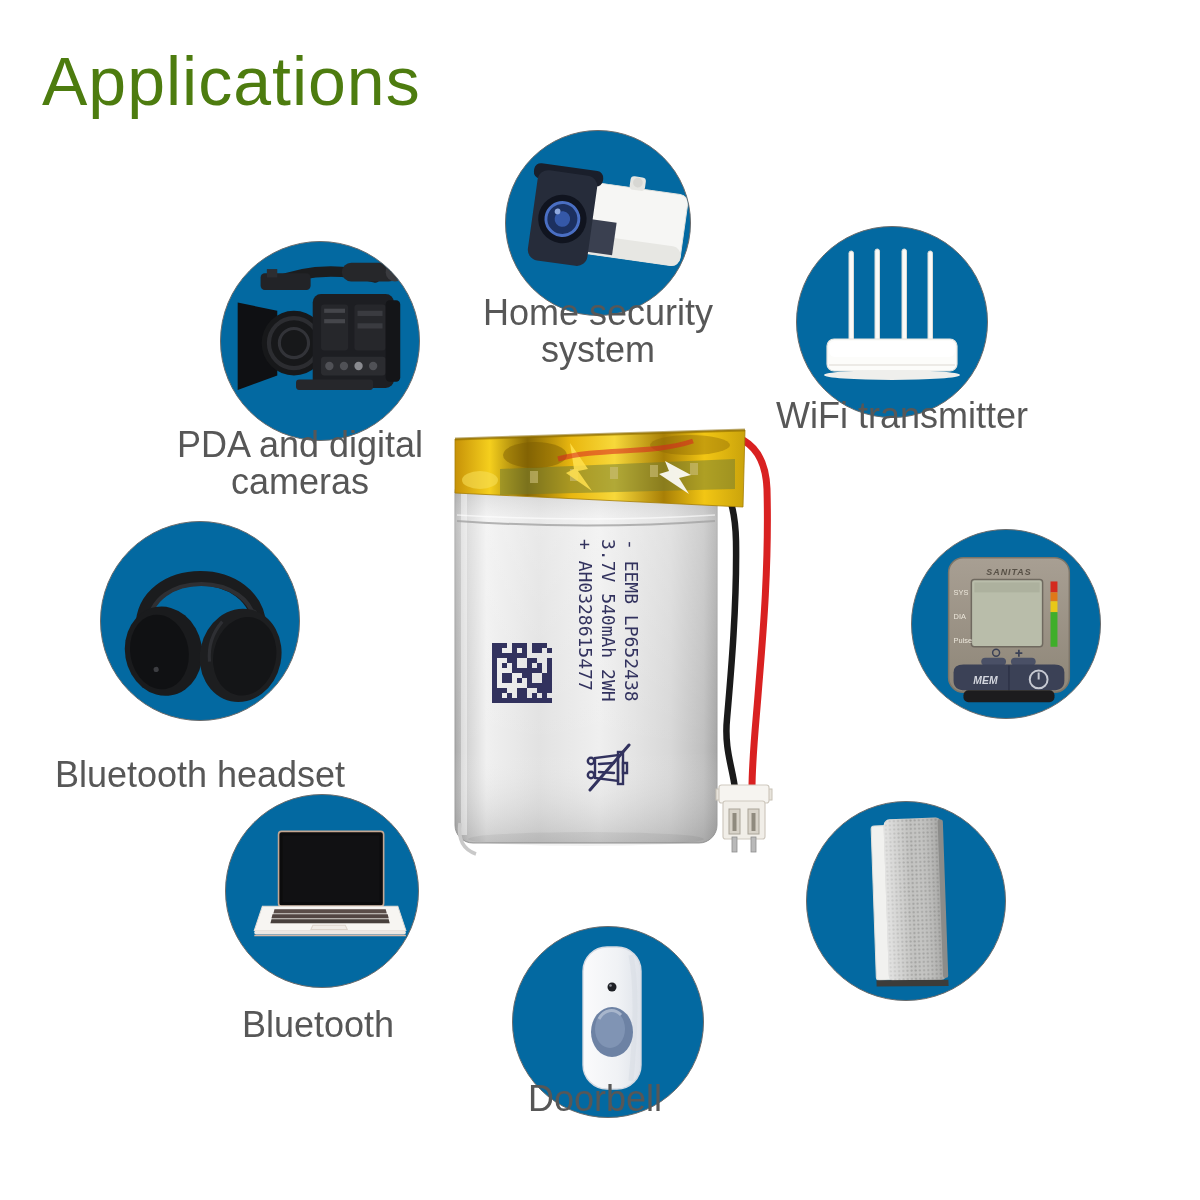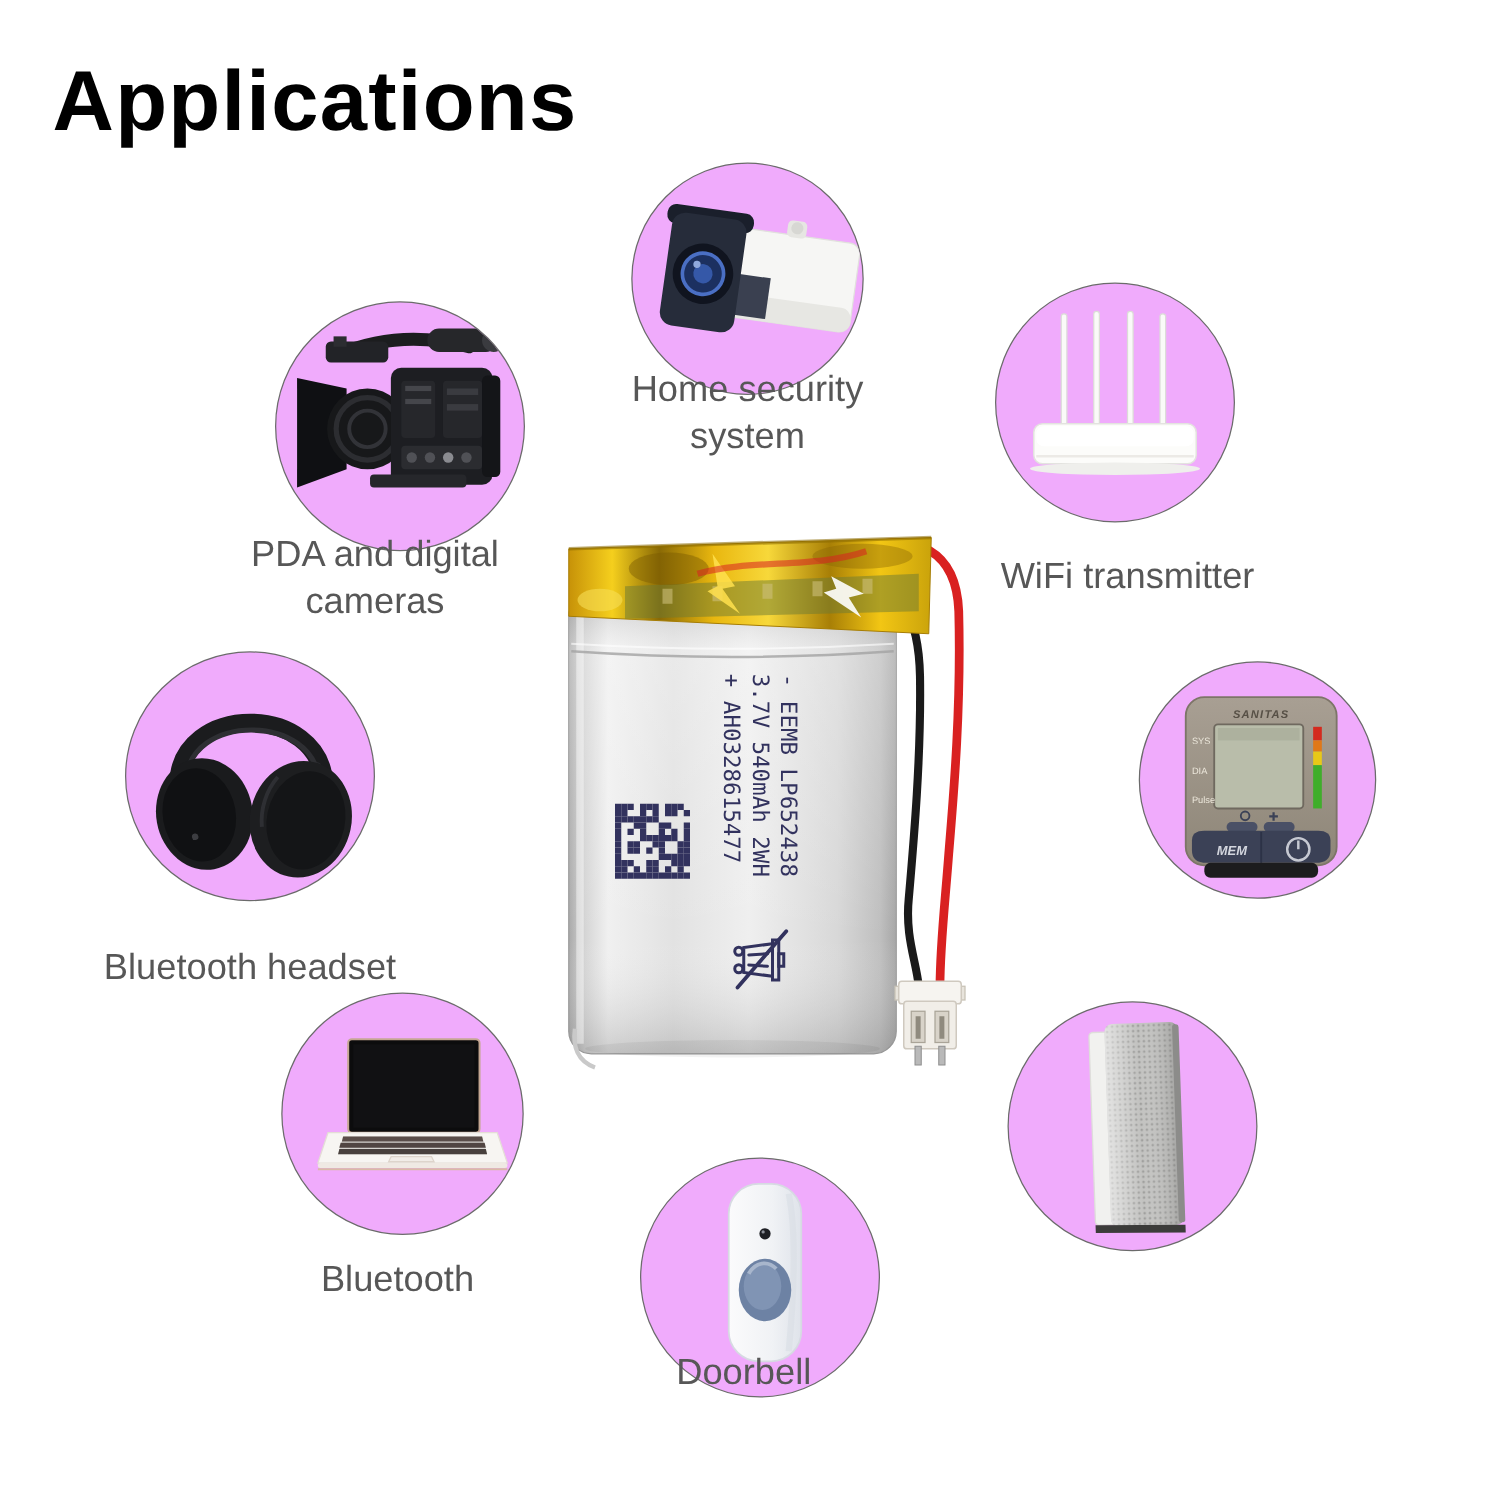--- a/index.html
+++ b/index.html
@@ -1,21 +1,21 @@
 <!DOCTYPE html>
 <html><head>
 <meta charset="utf-8">
 <style>
   html,body{margin:0;padding:0;background:#ffffff;}
   #canvas{position:relative;width:1200px;height:1200px;background:#ffffff;overflow:hidden;
           font-family:"Liberation Sans", sans-serif;}
-  .title{position:absolute;left:42px;top:42px;font-size:68px;font-weight:700;color:#000000;letter-spacing:1px;}
-  .circle{position:absolute;border:1.6px solid #6b6b6b;border-radius:50%;background:#f0abfc;overflow:hidden;box-sizing:border-box;}
+  .title{position:absolute;left:42px;top:42px;font-size:68px;font-weight:400;color:#4d7c0f;letter-spacing:1px;}
+  .circle{position:absolute;border:1.6px solid #6b6b6b;border-radius:50%;background:#0369a1;overflow:hidden;box-sizing:border-box;}
   .circle svg{display:block;width:100%;height:100%;}
-  .caption{position:absolute;font-size:29px;line-height:37px;color:#575757;text-align:center;white-space:pre-line;}
+  .caption{position:absolute;font-size:36px;line-height:37px;color:#575757;text-align:center;white-space:pre-line;}
   .battery{position:absolute;left:440px;top:425px;width:360px;height:440px;}
   .battery svg{display:block;width:100%;height:100%;}
 </style>
 </head>
 <body>
 
 <div id="canvas">
 
   <div class="title">Applications</div>
 
@@ -76,21 +76,21 @@
         <rect x="78" y="22" width="4.5" height="96" rx="2.2" fill="#fafaf8" stroke="#dcdcd8" stroke-width="1"></rect>
         <rect x="105" y="22" width="4.5" height="96" rx="2.2" fill="#fafaf8" stroke="#dcdcd8" stroke-width="1"></rect>
         <rect x="131" y="24" width="4.5" height="94" rx="2.2" fill="#fafaf8" stroke="#dcdcd8" stroke-width="1"></rect>
       </g>
       <rect x="30" y="112" width="130" height="32" rx="7" fill="#fcfcfa" stroke="#e3e3df" stroke-width="1.2"></rect>
       <rect x="32" y="114" width="126" height="16" rx="6" fill="#ffffff"></rect>
       <line x1="32" y1="138" x2="158" y2="138" stroke="#eceae6" stroke-width="2"></line>
       <ellipse cx="95" cy="148" rx="68" ry="5" fill="#efefec"></ellipse>
     </svg>
   </div>
-  <div class="caption" style="left:742px;top:443px;width:320px;">WiFi transmitter</div>
+  <div class="caption" style="left:742px;top:397px;width:320px;">WiFi transmitter</div>
 
   <div class="circle" style="left:100px;top:521px;width:200px;height:200px;">
     <svg viewBox="0 0 190 190">
       <path d="M40 102 C40 38 150 38 152 102" stroke="#1b1c1e" stroke-width="14" fill="none" stroke-linecap="round"></path>
       <path d="M46 100 C46 46 146 46 148 100" stroke="#2e2f33" stroke-width="4" fill="none"></path>
       <rect x="138" y="84" width="12" height="22" rx="4" fill="#2b2c30"></rect>
       <g transform="rotate(-10 60 124)">
         <ellipse cx="60" cy="124" rx="37" ry="43" fill="#1a1b1d"></ellipse>
         <ellipse cx="56" cy="124" rx="28" ry="36" fill="#101113"></ellipse>
         <circle cx="50" cy="140" r="2.5" fill="#3c3d41"></circle>

